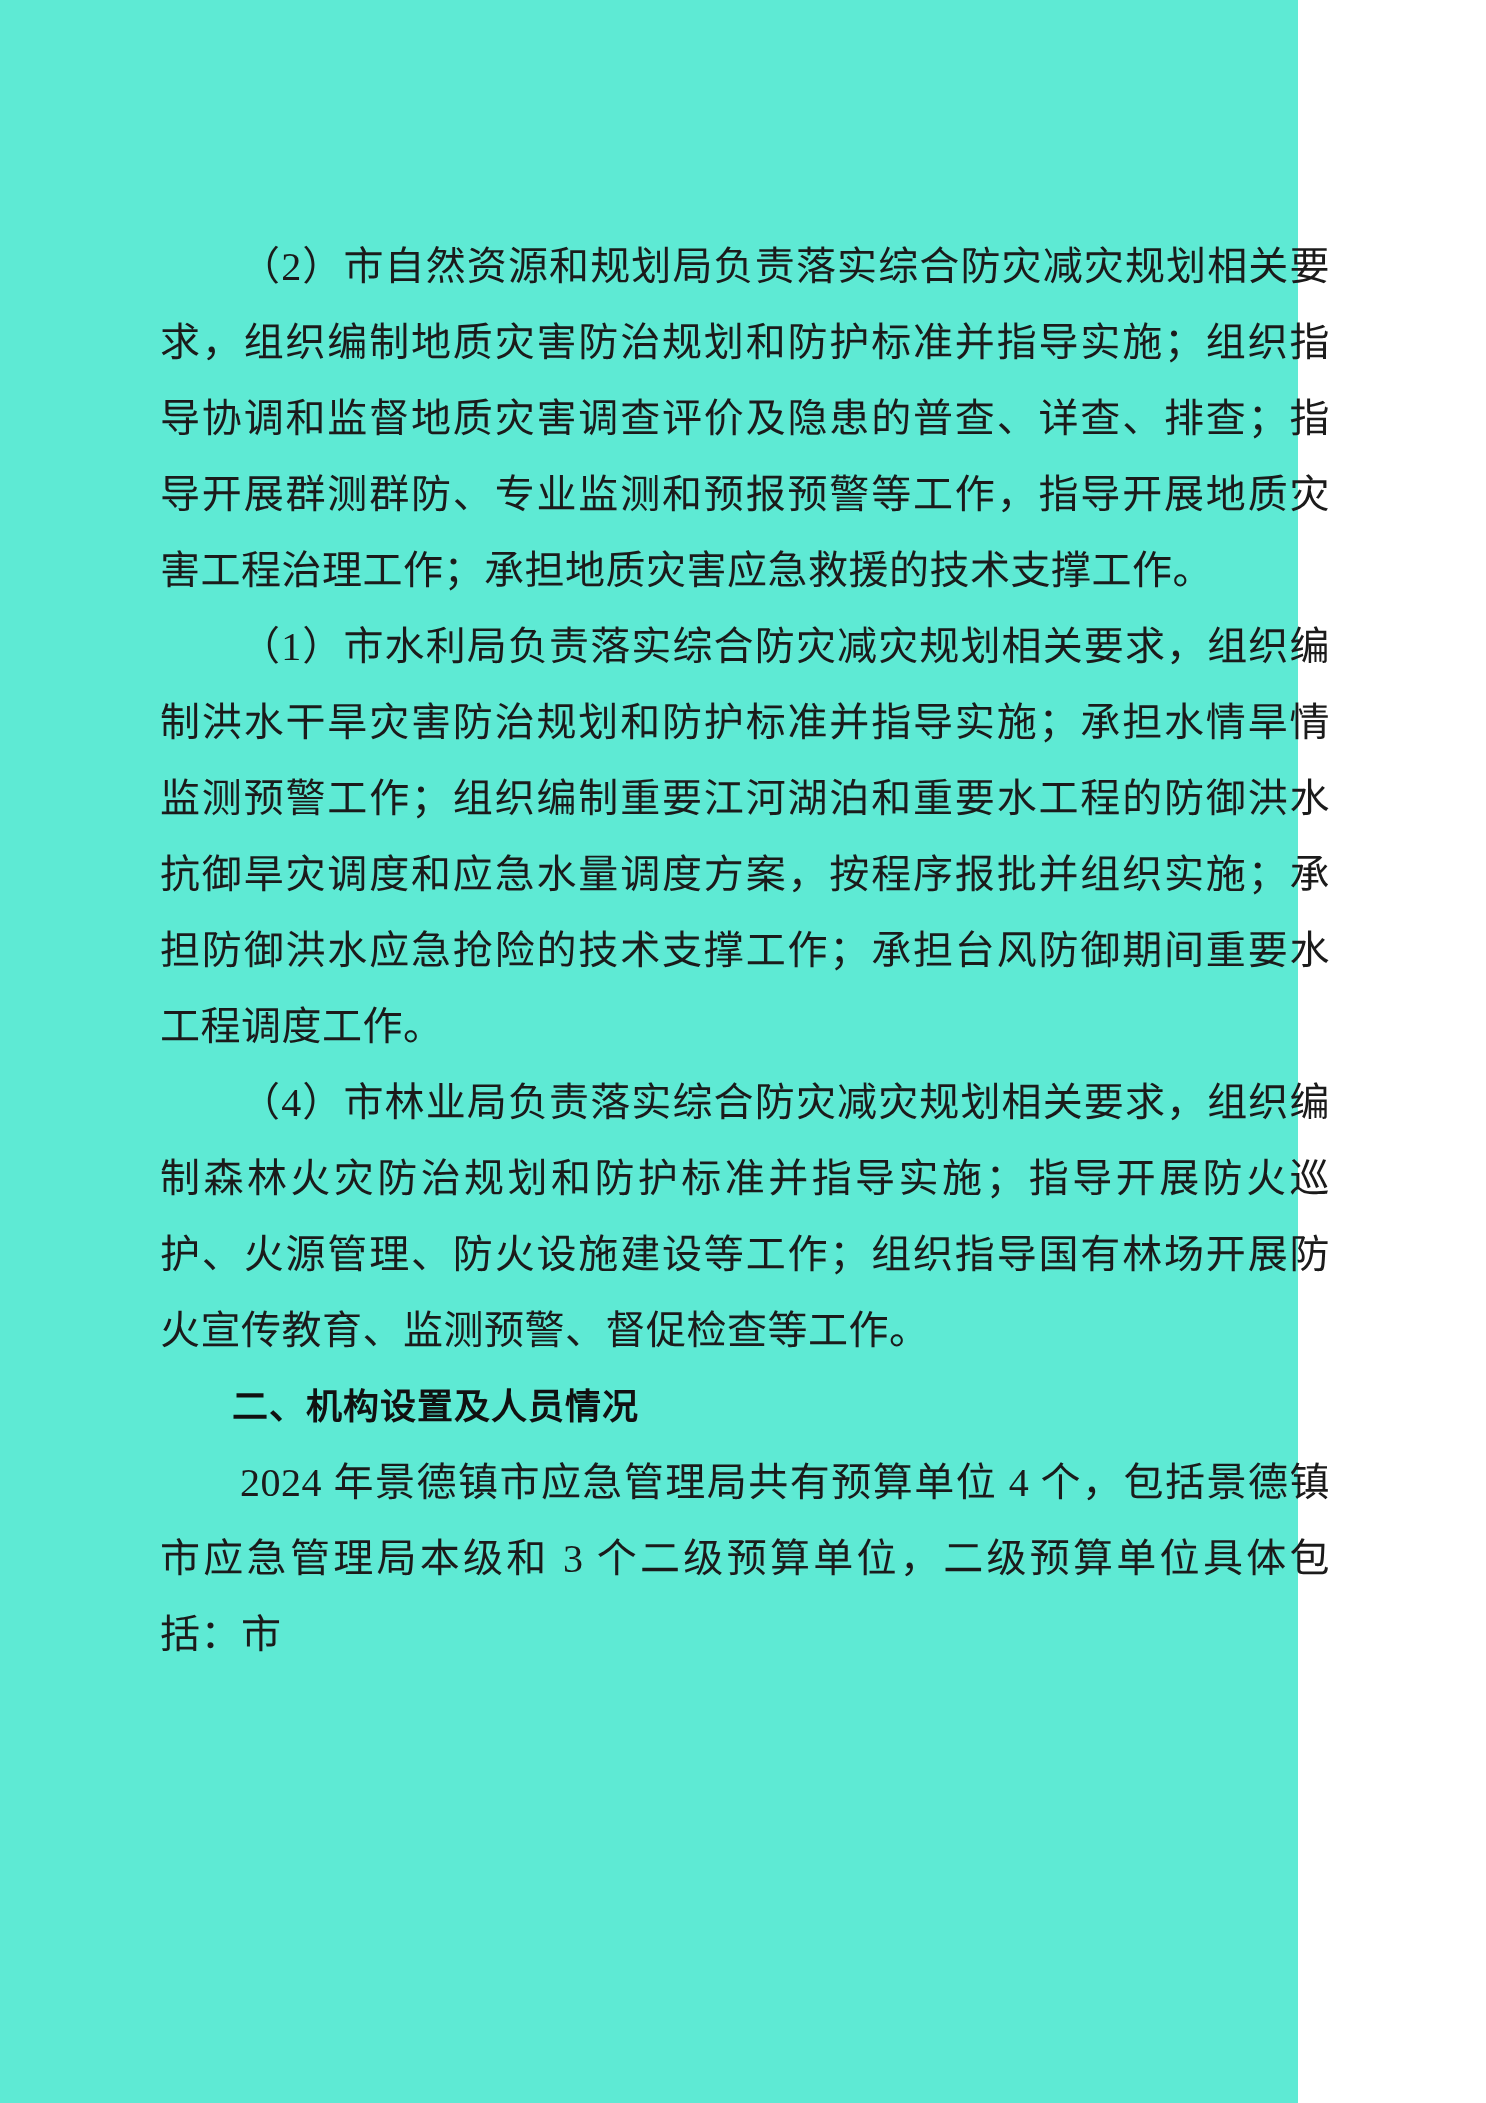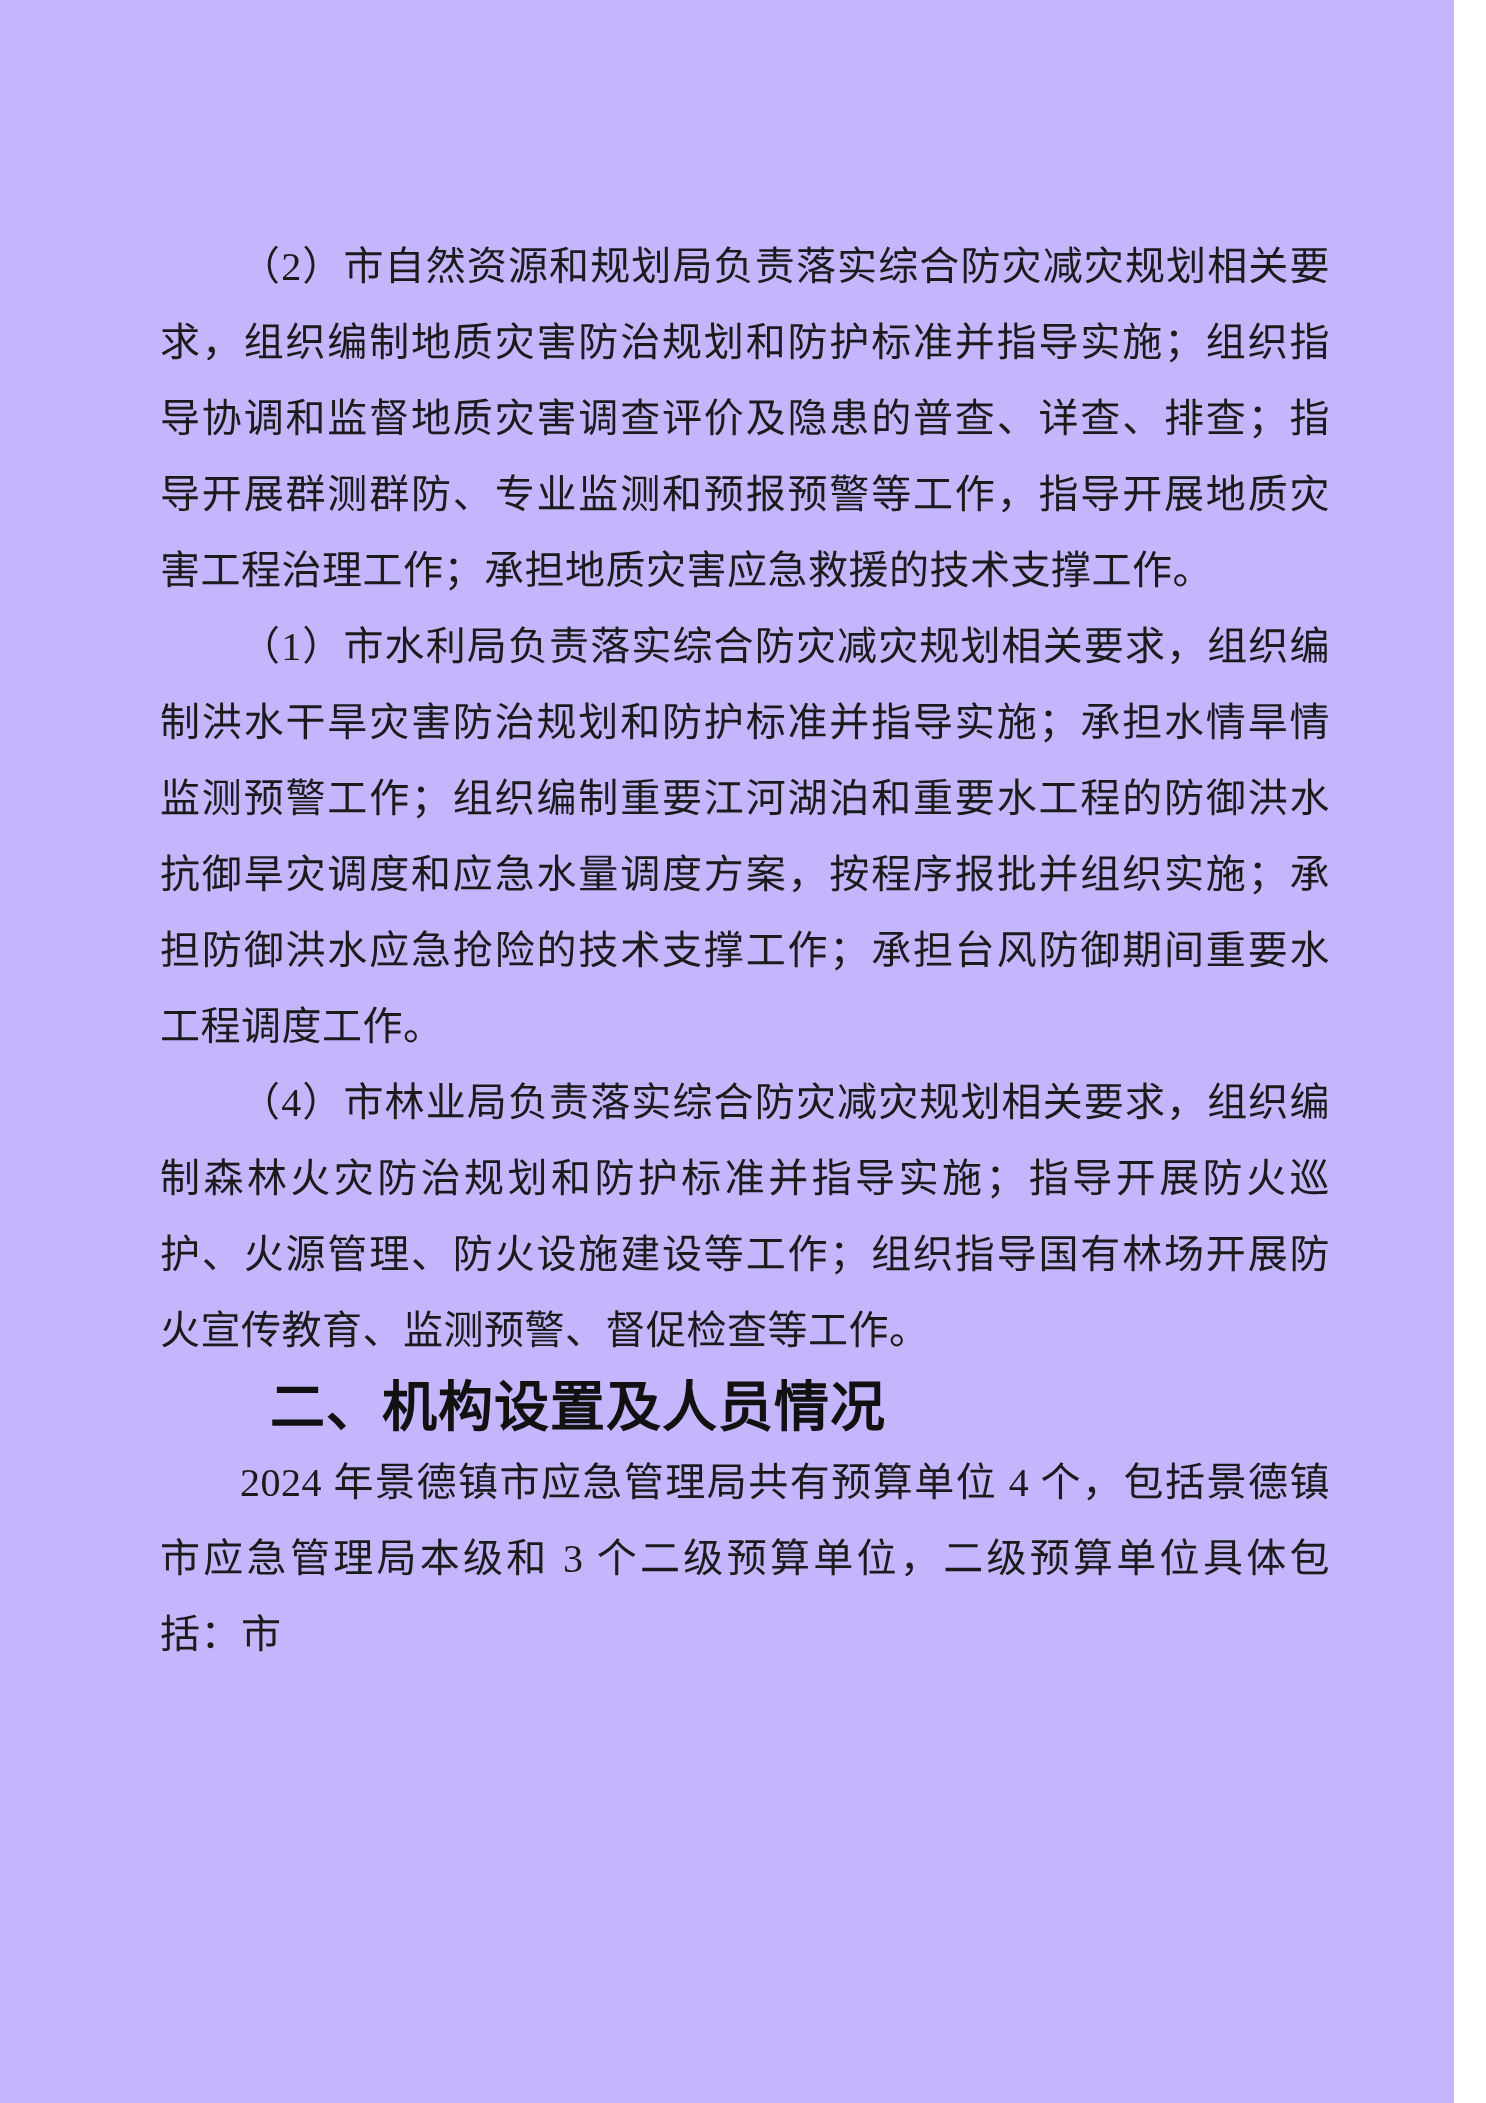--- a/index.html
+++ b/index.html
@@ -11,23 +11,23 @@
     width: 1486px;
     height: 2103px;
     background: #ffffff;
     position: relative;
     overflow: hidden;
   }
   .page {
     position: absolute;
     left: 0;
     top: 0;
-    width: 1454px;
+    width: 1298px;
     height: 2103px;
-    background: #c4b5fd;
+    background: #5eead4;
   }
   .content {
     position: absolute;
     left: 160px;
     top: 229px;
     width: 1170px;
     color: #1b1b1b;
   }
   .body-para {
     margin: 0;
@@ -36,21 +36,21 @@
     line-height: 76px;
     text-indent: 2em;
     text-align: justify;
     letter-spacing: 0.5px;
     word-break: break-all;
   }
   .section-heading {
     margin: 0;
     font-family: "Liberation Sans", "DejaVu Sans", sans-serif;
     font-weight: bold;
-    font-size: 55px;
+    font-size: 36px;
     line-height: 76px;
     text-indent: 2em;
     text-align: left;
     color: #111111;
     letter-spacing: 1px;
   }
 </style>
 </head>
 <body>
 

